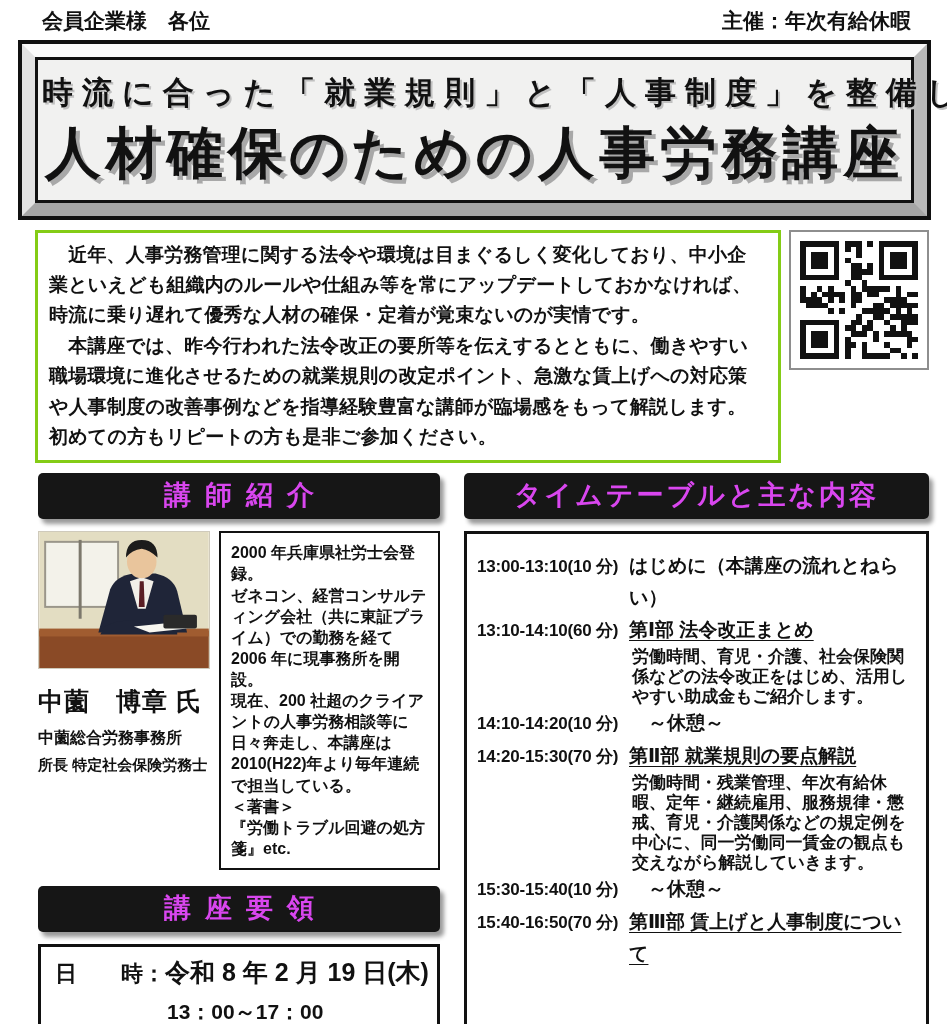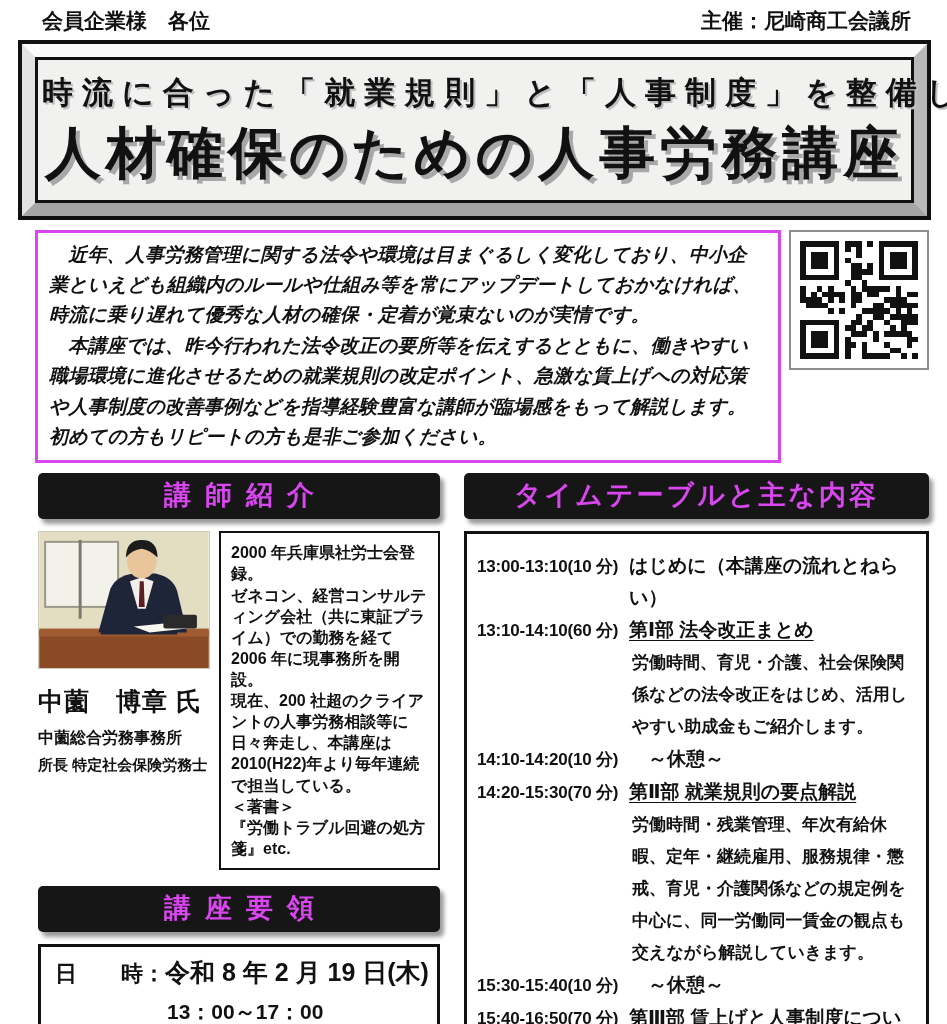--- a/index.html
+++ b/index.html
@@ -19,22 +19,22 @@
   .banner-outer { margin:3px 4px 8px 6px; border:4px solid #111; background:#111; }
   .banner-frame { border:13px solid; border-color:#fbfbfb #b9b9b9 #a6a6a6 #e2e2e2; }
   .banner-inner { border:3px solid #111; background:#f1f1f0; text-align:center; padding:12px 4px 16px 4px; }
   .banner-subtitle { font-size:31px; font-weight:700; letter-spacing:9px;
                      text-shadow:2px 2px 0 #c0c0c0; white-space:nowrap; }
   .banner-title { margin-top:8px; font-size:56px; font-weight:900; letter-spacing:5px;
                   text-shadow:4px 4px 0 #a8a8a8; white-space:nowrap; line-height:1.1; }
 
   
   .intro-row { display:flex; align-items:flex-start; margin:10px 6px 10px 23px; }
-  .intro-box { flex:1; border:3px solid #d946ef; padding:7px 15px 8px 11px;
-               font-size:19px; font-weight:600; line-height:1.6; letter-spacing:0.2px;font-style:italic; }
+  .intro-box { flex:1; border:3px solid #84cc16; padding:7px 15px 8px 11px;
+               font-size:19px; font-weight:600; line-height:1.6; letter-spacing:0.2px; }
   .qr-box { width:140px; height:140px; border:2px solid #8e8e8e; margin-left:8px;
             display:flex; align-items:center; justify-content:center; background:#fff; }
   .qr-box svg { width:118px; height:118px; }
 
   
   .columns { display:flex; margin:0 6px 0 26px; gap:24px; }
   .col-left  { width:402px; flex:none; }
   .col-right { flex:1; }
 
   .section-bar { background:#161616; color:#d946ef; text-align:center; border-radius:5px;
@@ -63,30 +63,30 @@
   .ol-value.big { font-size:25px; }
   .ol-sub { padding-left:112px; font-size:21px; font-weight:700; margin-bottom:13px; white-space:nowrap; }
 
   
   .timetable-box { border:3px solid #111; padding:16px 8px 10px 10px; position:relative; height:610px; }
   .tt-row { display:flex; align-items:baseline; }
   .tt-time { width:152px; flex:none; font-size:17px; font-weight:600; letter-spacing:-0.2px;
              line-height:32px; white-space:nowrap; }
   .tt-title { flex:1; font-size:19px; font-weight:700; line-height:32px; }
   .tt-title.u { text-decoration:underline; text-underline-offset:4px; }
-  .tt-detail { margin-left:155px; font-size:17px; font-weight:600; line-height:32px; }
+  .tt-detail { margin-left:155px; font-size:17px; font-weight:600; line-height:20px; }
 </style>
 </head>
 <body>
 
 <div class="page">
 
   <div class="top-row">
     <div>会員企業様　各位</div>
-    <div>主催：尼崎商工会議所</div>
+    <div>主催：年次有給休暇</div>
   </div>
 
   <div class="banner-outer">
     <div class="banner-frame">
       <div class="banner-inner">
         <div class="banner-subtitle">時流に合った「就業規則」と「人事制度」を整備しよう！</div>
         <div class="banner-title">人材確保のための人事労務講座</div>
       </div>
     </div>
   </div>

